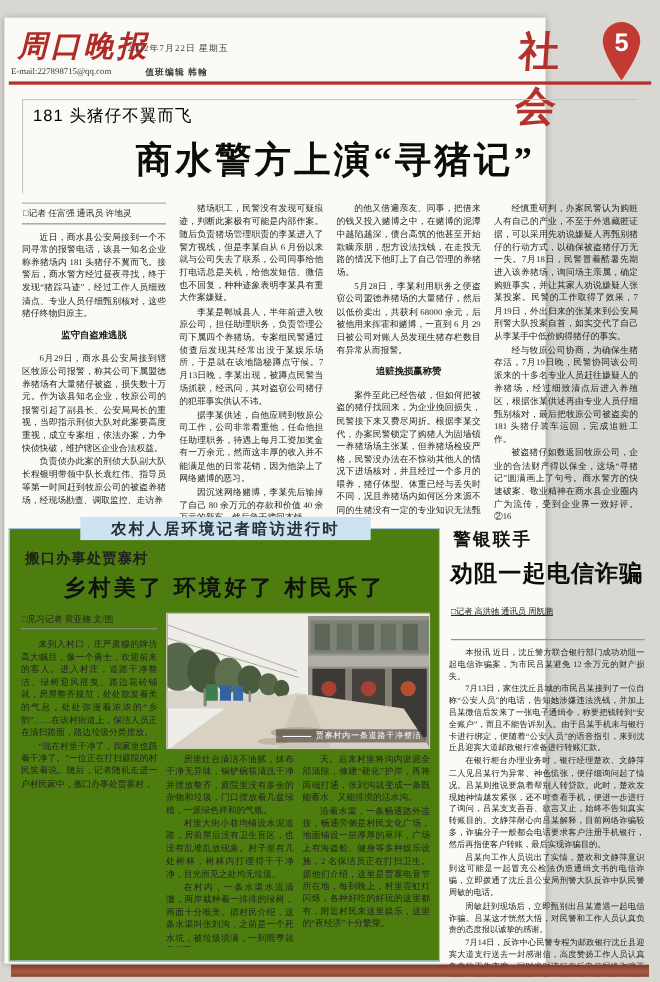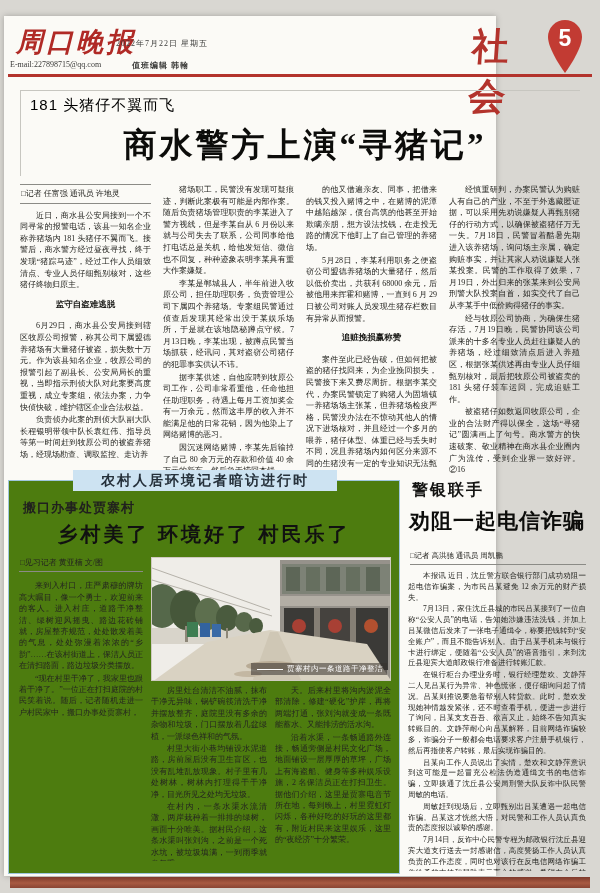--- a/index.html
+++ b/index.html
@@ -62,21 +62,21 @@
   .rural-cols2 { display:flex; gap:8px; margin-top:4px; height:176px; overflow:hidden; }
   .rural-colsmall { flex:1; font-size:8px; line-height:11.4px; text-align:justify; color:#242420; overflow:hidden; }
 
   
   .fraud-art { position:absolute; left:404px; top:464px; width:178px; height:394px; }
   .fraud-kicker { font-size:16px; font-weight:bold; color:#141412; letter-spacing:2px;
           font-family:"Liberation Sans",sans-serif; margin-left:4px; }
   .fraud-headline { font-size:21px; font-weight:bold; color:#0d0d0b; letter-spacing:1px;
           text-align:center; margin-top:6px; font-family:"Liberation Sans",sans-serif; }
   .fraud-byline { font-size:7.5px; color:#242420; border-bottom:1px solid #8b8b86;
-          padding-bottom:3px; margin:16px 0 6px 2px; }
+          padding-bottom:20px; margin:16px 0 6px 2px;text-decoration:underline; }
   .fraud-body { font-size:7.5px; line-height:10.8px; text-align:justify; color:#242420;
           height:300px; overflow:hidden; }
   .fraud-body .para { text-indent:2em; margin-bottom:1px; }
 
   .next-page-edge { position:absolute; left:10px; top:877px; width:580px; height:11px;
           background:linear-gradient(180deg,#7e3a2c 0%,#a85a42 55%,#8a4534 100%); }
 </style>
 </head>
 <body>
 

